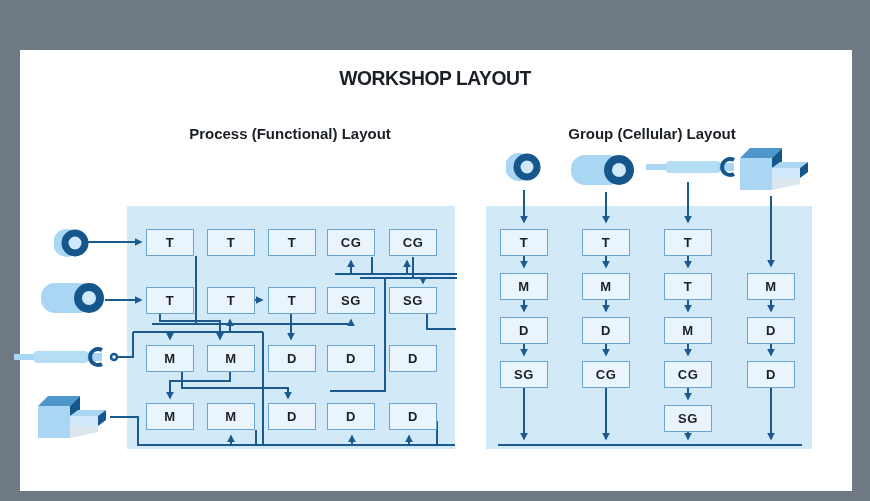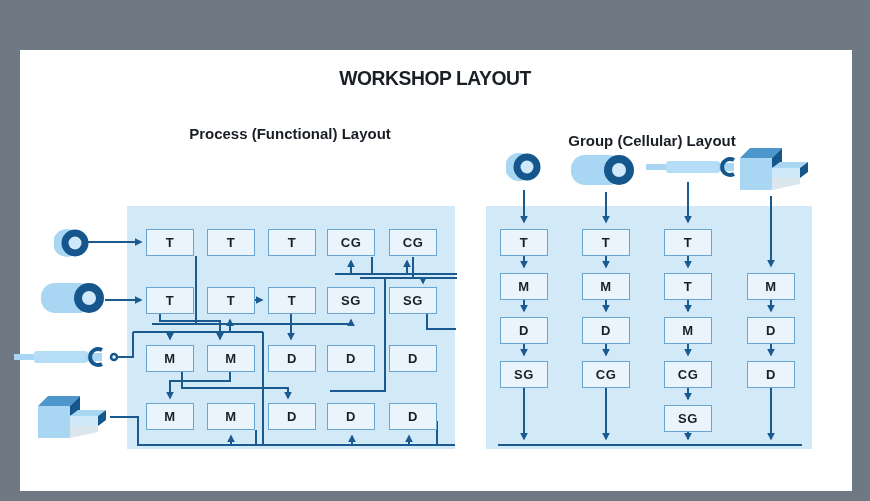--- a/index.html
+++ b/index.html
@@ -16,21 +16,21 @@
   .main-title{
     position:absolute;left:0;top:30px;width:870px;text-align:center;
     font-size:21px;font-weight:700;color:#1a1f26;letter-spacing:-0.5px;
     transform:scaleX(0.92);margin:0;
   }
   .subtitle{
     position:absolute;font-size:15px;font-weight:700;color:#1a1f26;
     white-space:nowrap;transform:translateX(-50%);
   }
   .subtitle.process{left:290px;top:89px;}
-  .subtitle.group{left:652px;top:96px;}
+  .subtitle.group{left:652px;top:89px;}
   .area{position:absolute;background:#d2e9f8;}
   .area.process-area{left:127px;top:170px;width:328px;height:243px;}
   .area.group-area{left:486px;top:170px;width:326px;height:243px;}
   #wires{position:absolute;left:0;top:0;width:870px;height:501px;}
   .box{
     position:absolute;width:48px;height:27px;
     background:#e9f4fc;border:1.5px solid #6aa5d2;
     display:flex;align-items:center;justify-content:center;
     box-sizing:border-box;
   }

